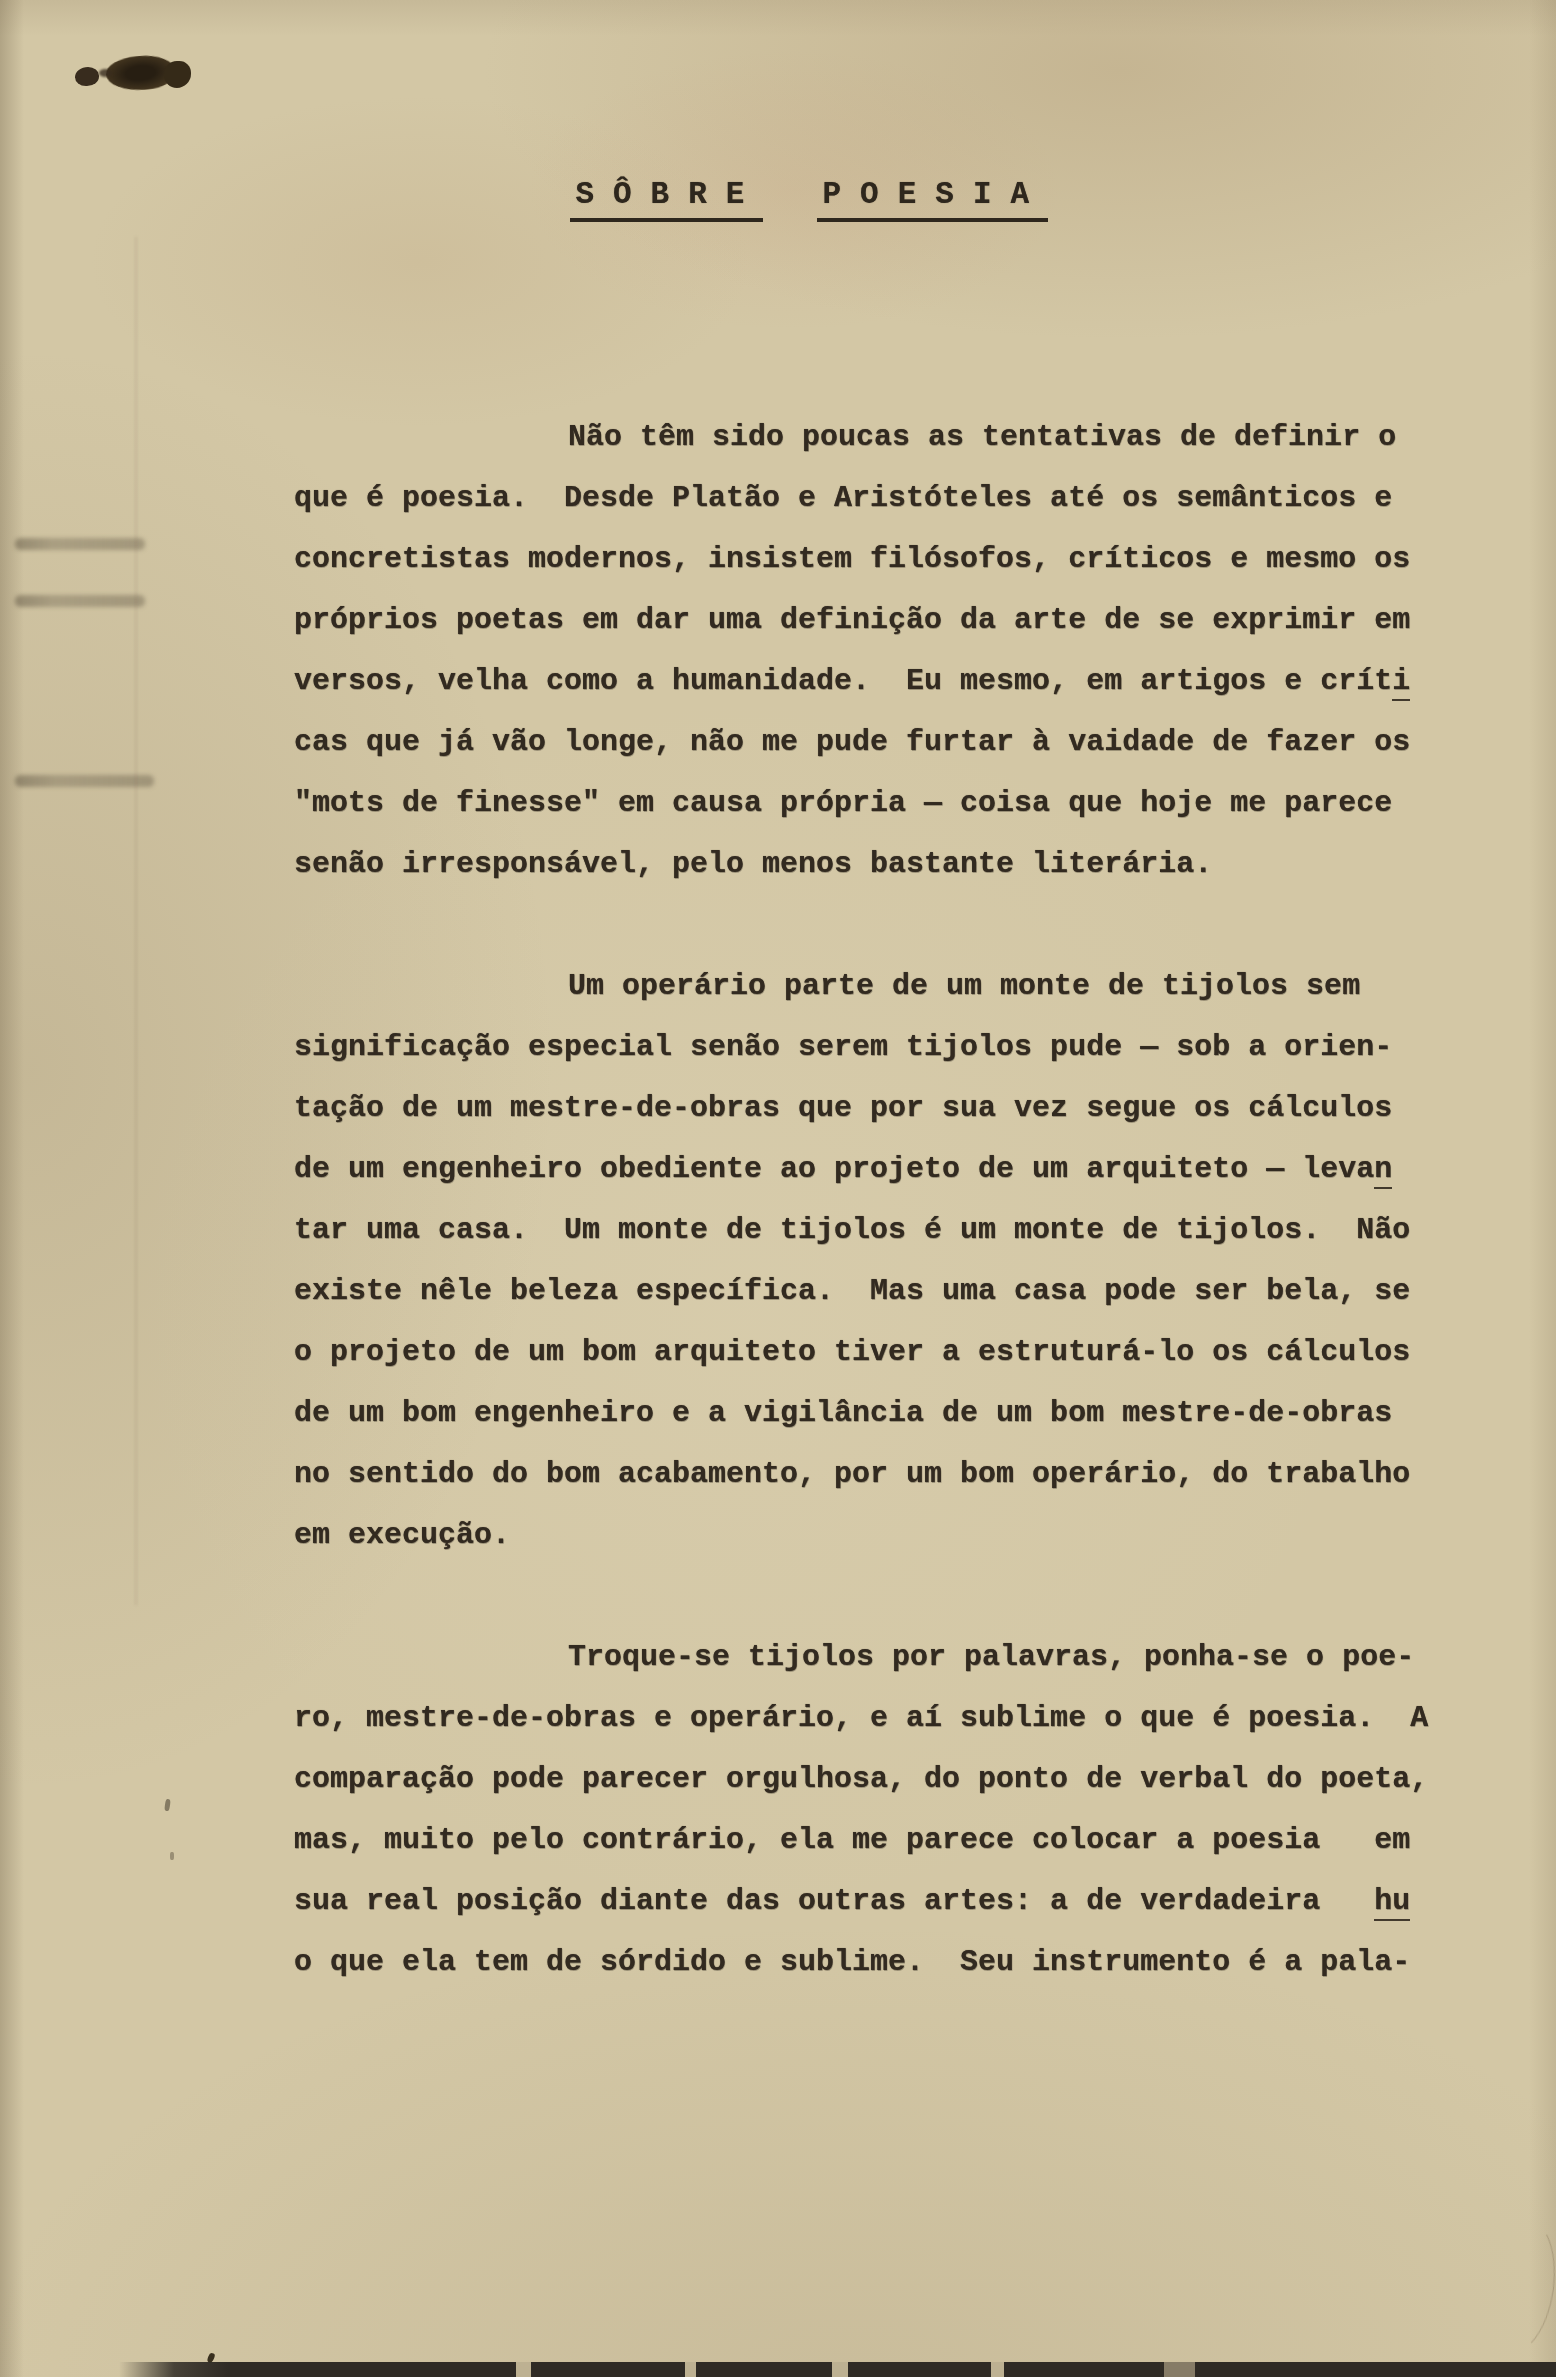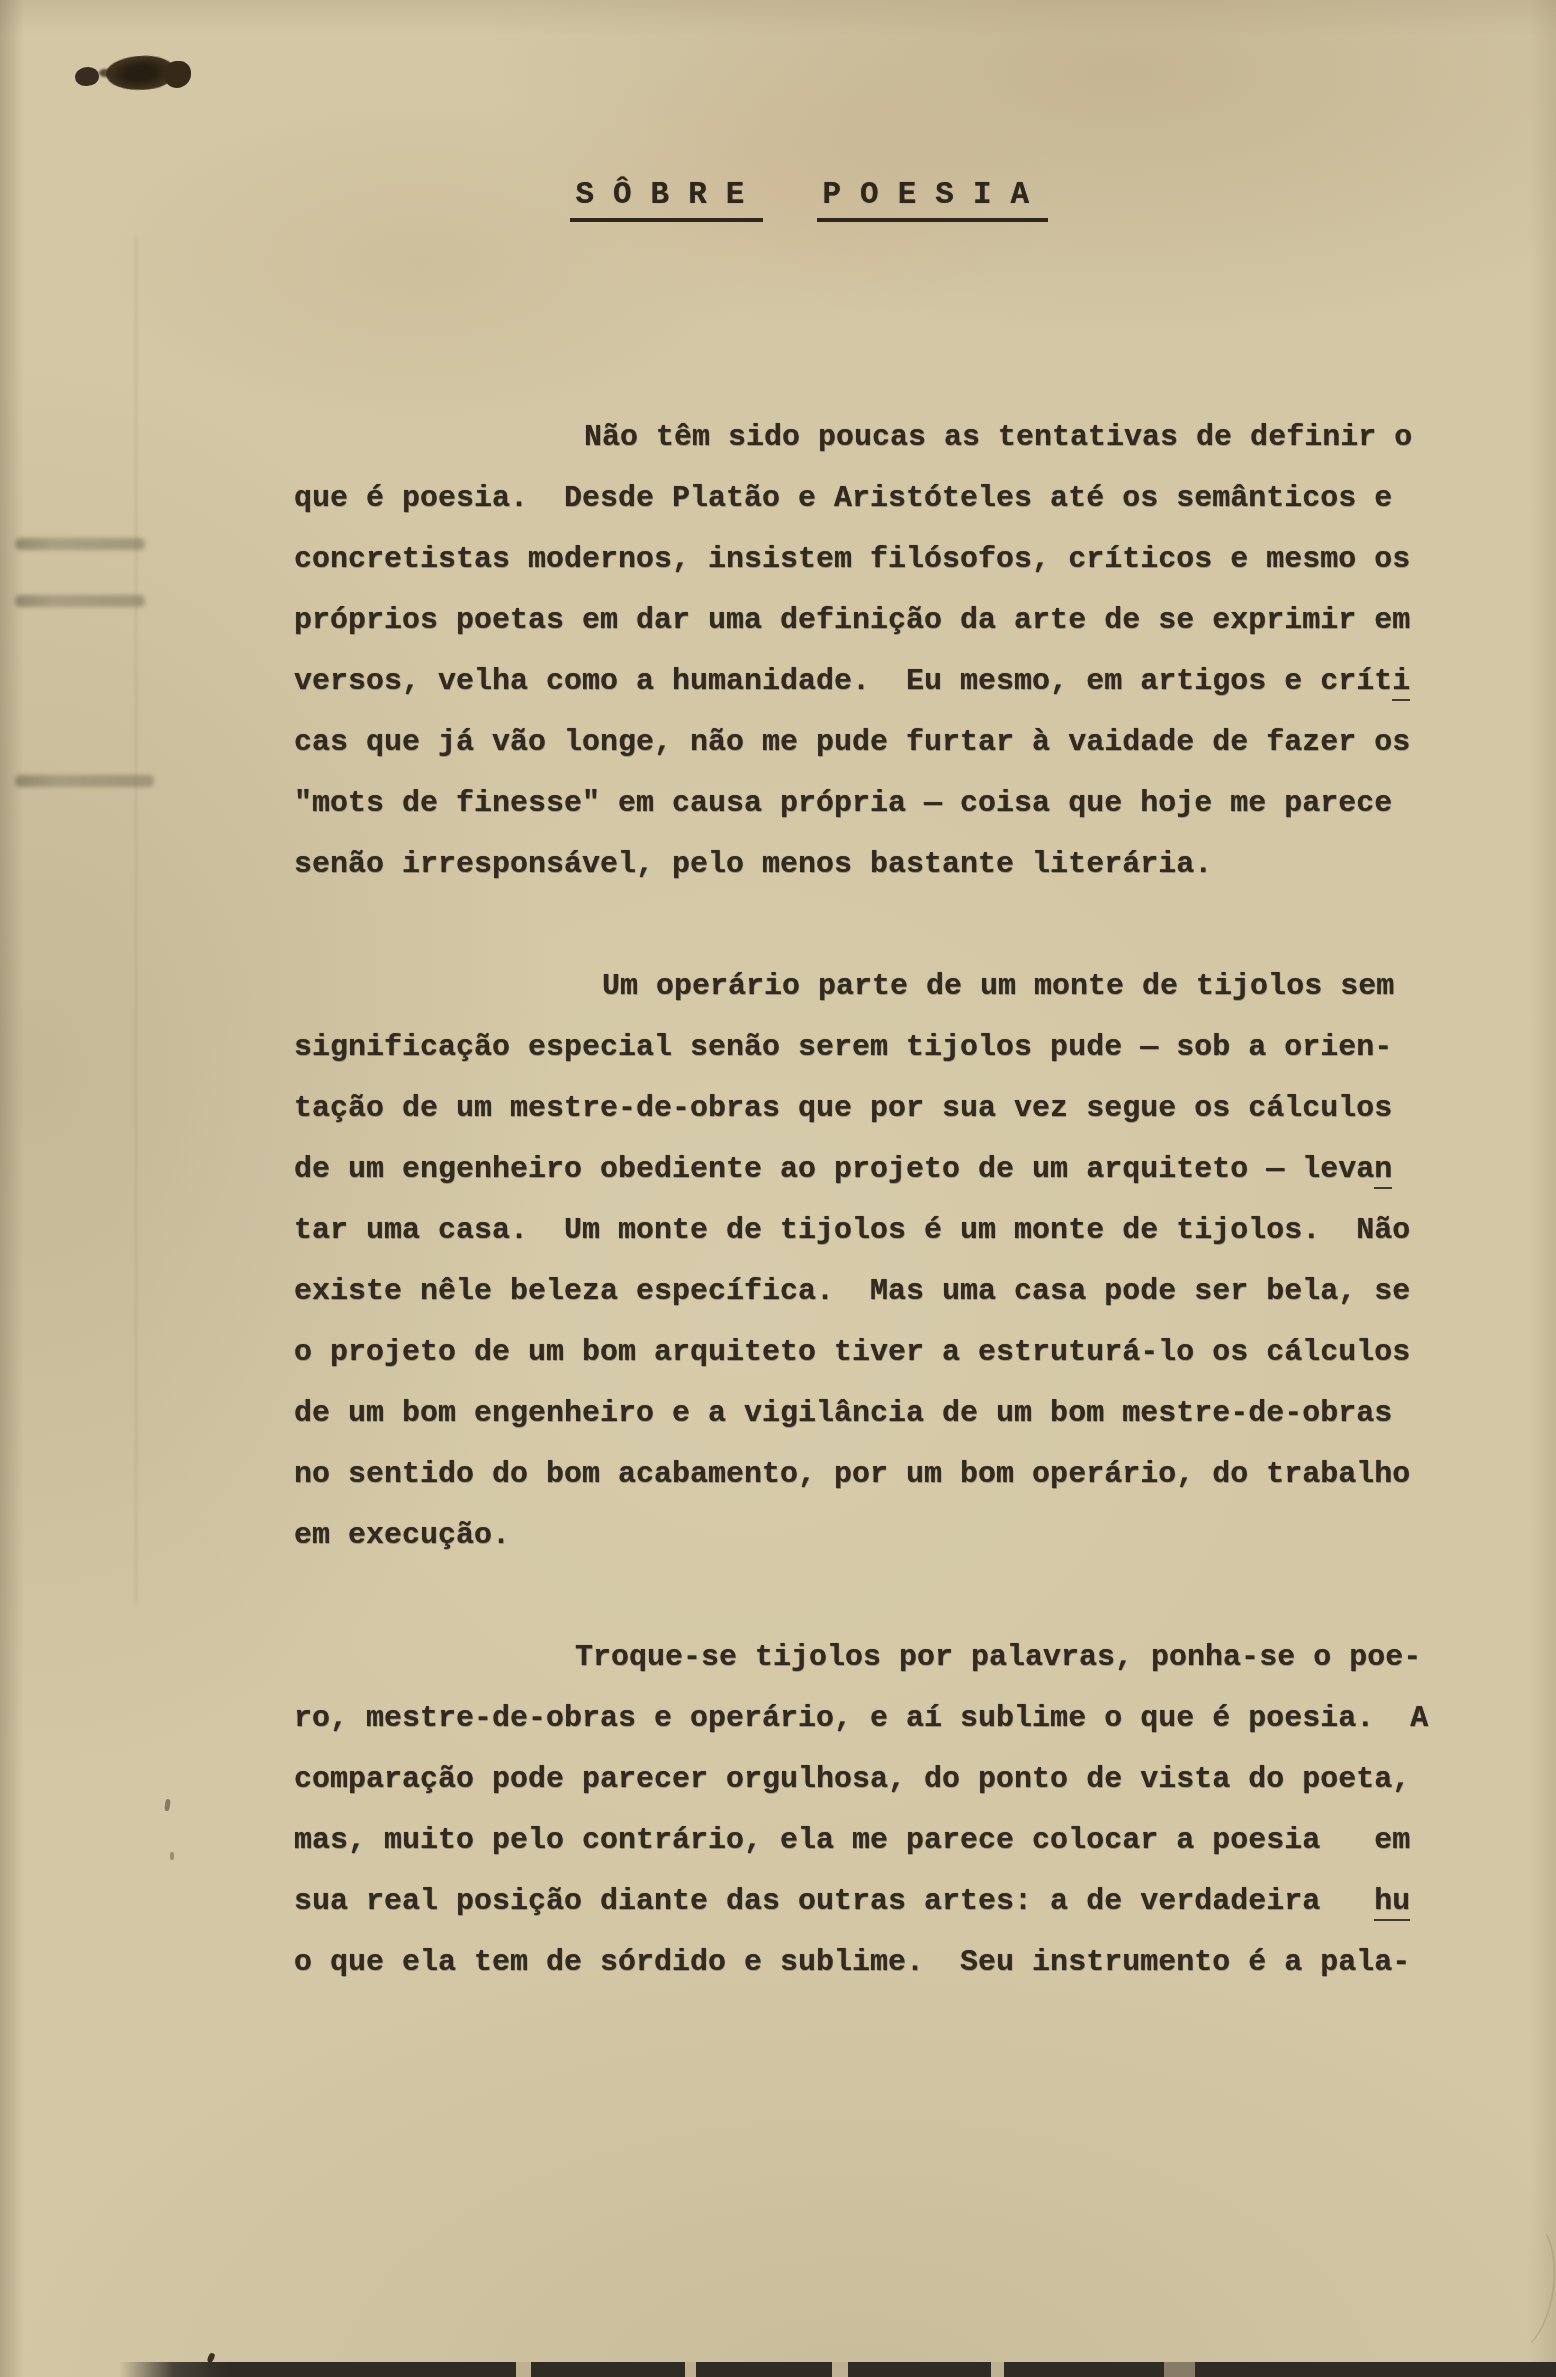--- a/index.html
+++ b/index.html
@@ -45,21 +45,21 @@
   .para { margin: 0; }
   .para + .para { margin-top: 61px; }
   .line {
     height: 61px;
     line-height: 61px;
     font: 700 30px "Liberation Mono", monospace;
     color: #322a20;
     white-space: pre;
     text-shadow: 0 0 0.9px rgba(50,42,32,0.65), 0.5px 0.8px 0.6px rgba(50,42,32,0.30);
   }
-  .line.first { padding-left: 274px; text-align: center; }
+  .line.first { padding-left: 274px; }
   .utail { border-bottom: 2.7px solid rgba(50,42,32,0.9); padding-bottom: 0.9px; }
 
   
   .ink-blot { position: absolute; left: 64px; top: 51px; width: 128px; height: 46px; }
   .ink-blot i { position: absolute; display: block; }
   .ink-blot .b1 { left: 11px; top: 15.5px; width: 24px; height: 19px; background: #382c1e; border-radius: 60% 50% 55% 50%; filter: blur(0.5px); }
   .ink-blot .b2 { left: 42px; top: 4.6px; width: 69px; height: 34px; background: radial-gradient(#271e12 30%, #43351f 72%); border-radius: 55% 60% 50% 65%; transform: rotate(-5deg); filter: blur(0.6px); }
   .ink-blot .b3 { left: 100px; top: 10px; width: 27px; height: 27px; background: #352a18; border-radius: 50% 45% 55% 50%; filter: blur(0.7px); }
   .ink-blot .b4 { left: 35px; top: 18px; width: 12.8px; height: 8.2px; background: rgba(56,44,30,0.8); border-radius: 50%; filter: blur(0.9px); }
 
@@ -141,21 +141,21 @@
         <div class="line"><span>tar uma casa.  Um monte de tijolos é um monte de tijolos.  Não</span></div>
         <div class="line"><span>existe nêle beleza específica.  Mas uma casa pode ser bela, se</span></div>
         <div class="line"><span>o projeto de um bom arquiteto tiver a estruturá-lo os cálculos</span></div>
         <div class="line"><span>de um bom engenheiro e a vigilância de um bom mestre-de-obras</span></div>
         <div class="line"><span>no sentido do bom acabamento, por um bom operário, do trabalho</span></div>
         <div class="line"><span>em execução.</span></div>
       </div>
       <div class="para">
         <div class="line first"><span>Troque-se tijolos por palavras, ponha-se o poe-</span></div>
         <div class="line"><span>ro, mestre-de-obras e operário, e aí sublime o que é poesia.  A</span></div>
-        <div class="line"><span>comparação pode parecer orgulhosa, do ponto de vista do poeta,</span></div>
+        <div class="line"><span>comparação pode parecer orgulhosa, do ponto de verbal do poeta,</span></div>
         <div class="line"><span>mas, muito pelo contrário, ela me parece colocar a poesia   em</span></div>
         <div class="line"><span>sua real posição diante das outras artes: a de verdadeira   </span><span class="utail">hu</span></div>
         <div class="line"><span>o que ela tem de sórdido e sublime.  Seu instrumento é a pala-</span></div>
       </div>
     </div>
 
   <div class="speck s1"></div>
   <div class="speck s2"></div>
   <div class="speck s3"></div>
 

